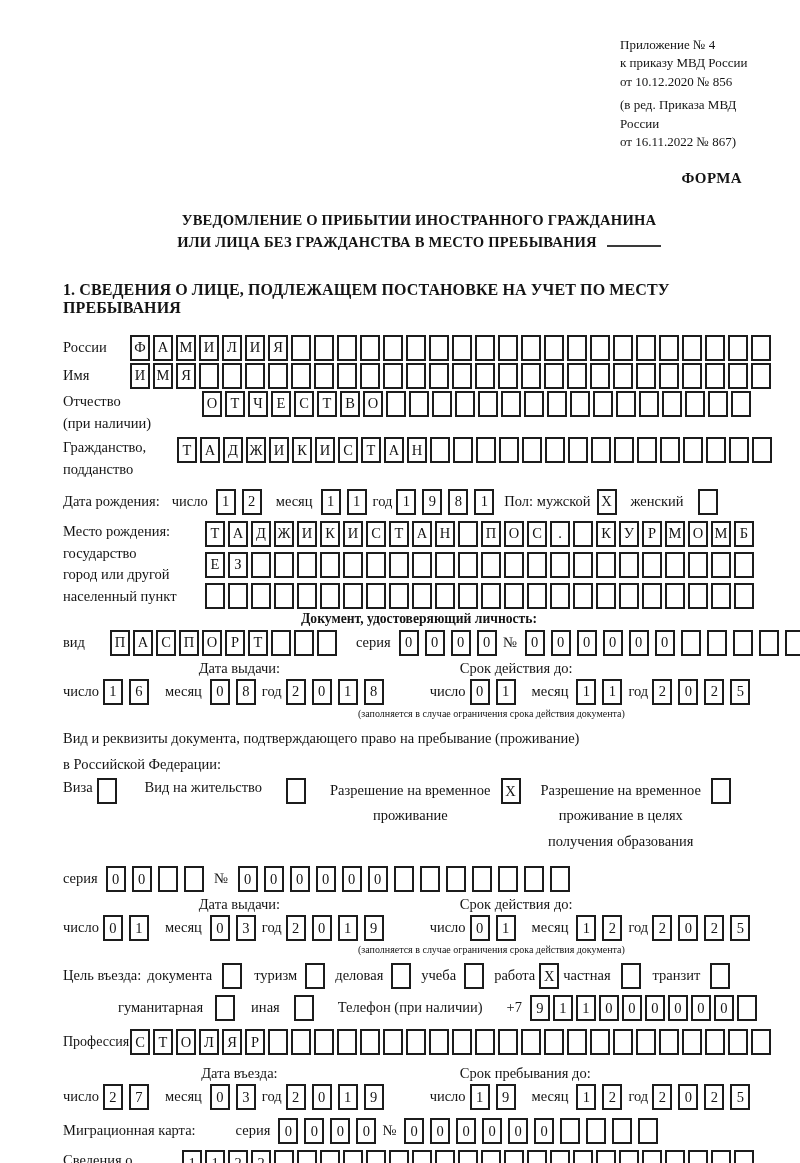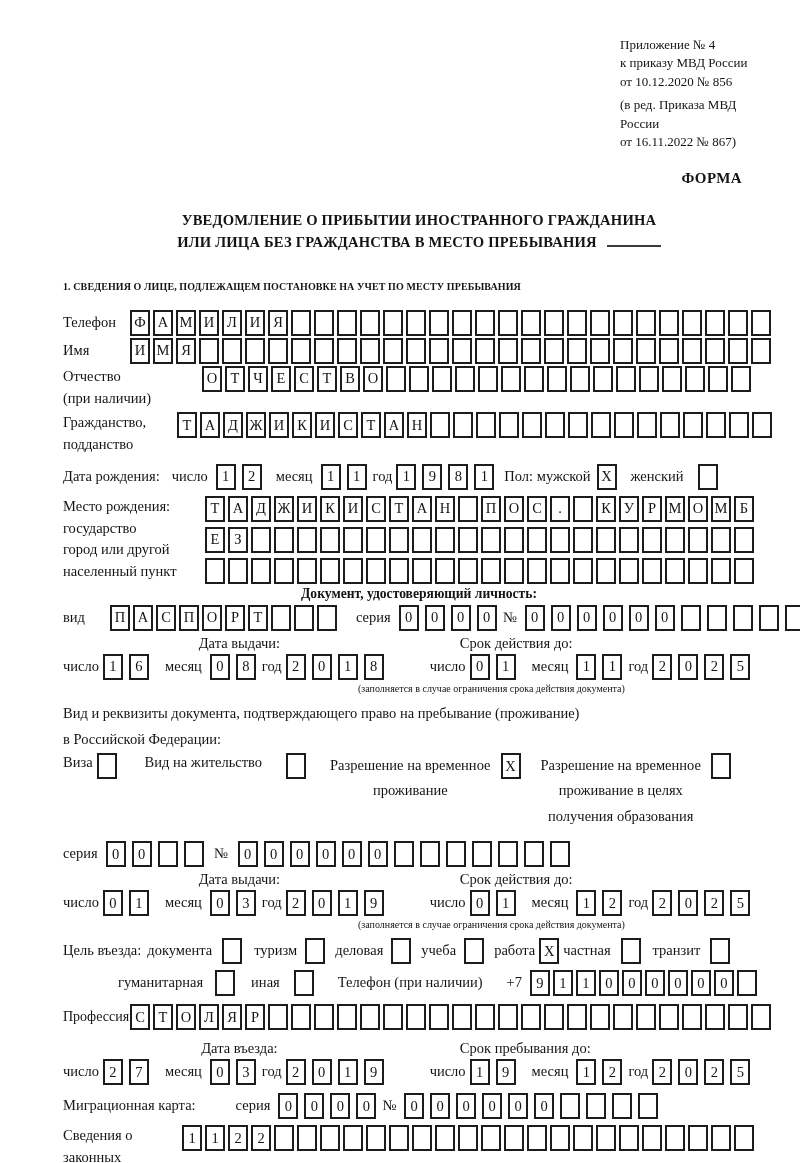--- a/index.html
+++ b/index.html
@@ -11,21 +11,21 @@
   }
   .page { position:relative; width:800px; height:1163px; padding:36px 25px 20px 63px; overflow:hidden; }
 
   .appendix { margin-left:557px; font-size:13px; line-height:1.42; }
   .appendix .gap { height:5px; }
   .forma { text-align:right; font-weight:bold; font-size:15px; margin:18px 33px 0 0; letter-spacing:.4px; }
 
   .title { text-align:center; font-weight:bold; font-size:14.6px; line-height:1.55; margin-top:22px; letter-spacing:.2px; }
   .title-underline { display:inline-block; width:54px; border-bottom:2px solid #3a3a3a; height:14px; margin-left:10px; }
 
-  .sec-heading { font-weight:bold; font-size:10px; margin-top:27px; letter-spacing:.1px; }
+  .sec-heading { font-weight:bold; font-size:16px; margin-top:27px; letter-spacing:.1px; }
 
   .row  { display:flex; align-items:center; }
   .rowt { display:flex; align-items:flex-start; }
   .lbl  { font-size:14.5px; flex:none; line-height:1.35; }
   .lbl2 { font-size:14.5px; line-height:1.5; flex:none; }
 
   .boxes { display:inline-flex; flex:none; }
   .cell {
     display:inline-flex; align-items:center; justify-content:center;
     width:20px; height:26px; border:2px solid #1c1c1c; margin-right:3px;
@@ -74,21 +74,21 @@
   <div class="title">
     <div>УВЕДОМЛЕНИЕ О ПРИБЫТИИ ИНОСТРАННОГО ГРАЖДАНИНА</div>
     <div>
       <span>ИЛИ ЛИЦА БЕЗ ГРАЖДАНСТВА В МЕСТО ПРЕБЫВАНИЯ</span><span class="title-underline"></span>
     </div>
   </div>
 
   <div class="sec-heading">1. СВЕДЕНИЯ О ЛИЦЕ, ПОДЛЕЖАЩЕМ ПОСТАНОВКЕ НА УЧЕТ ПО МЕСТУ ПРЕБЫВАНИЯ</div>
 
   <div class="row mt18">
-    <span class="lbl w67">Телефон</span>
+    <span class="lbl w67">России</span>
     <span class="boxes">
         <span class="cell">Ф</span>
         <span class="cell">А</span>
         <span class="cell">М</span>
         <span class="cell">И</span>
         <span class="cell">Л</span>
         <span class="cell">И</span>
         <span class="cell">Я</span>
         <span class="cell"></span>
         <span class="cell"></span>

